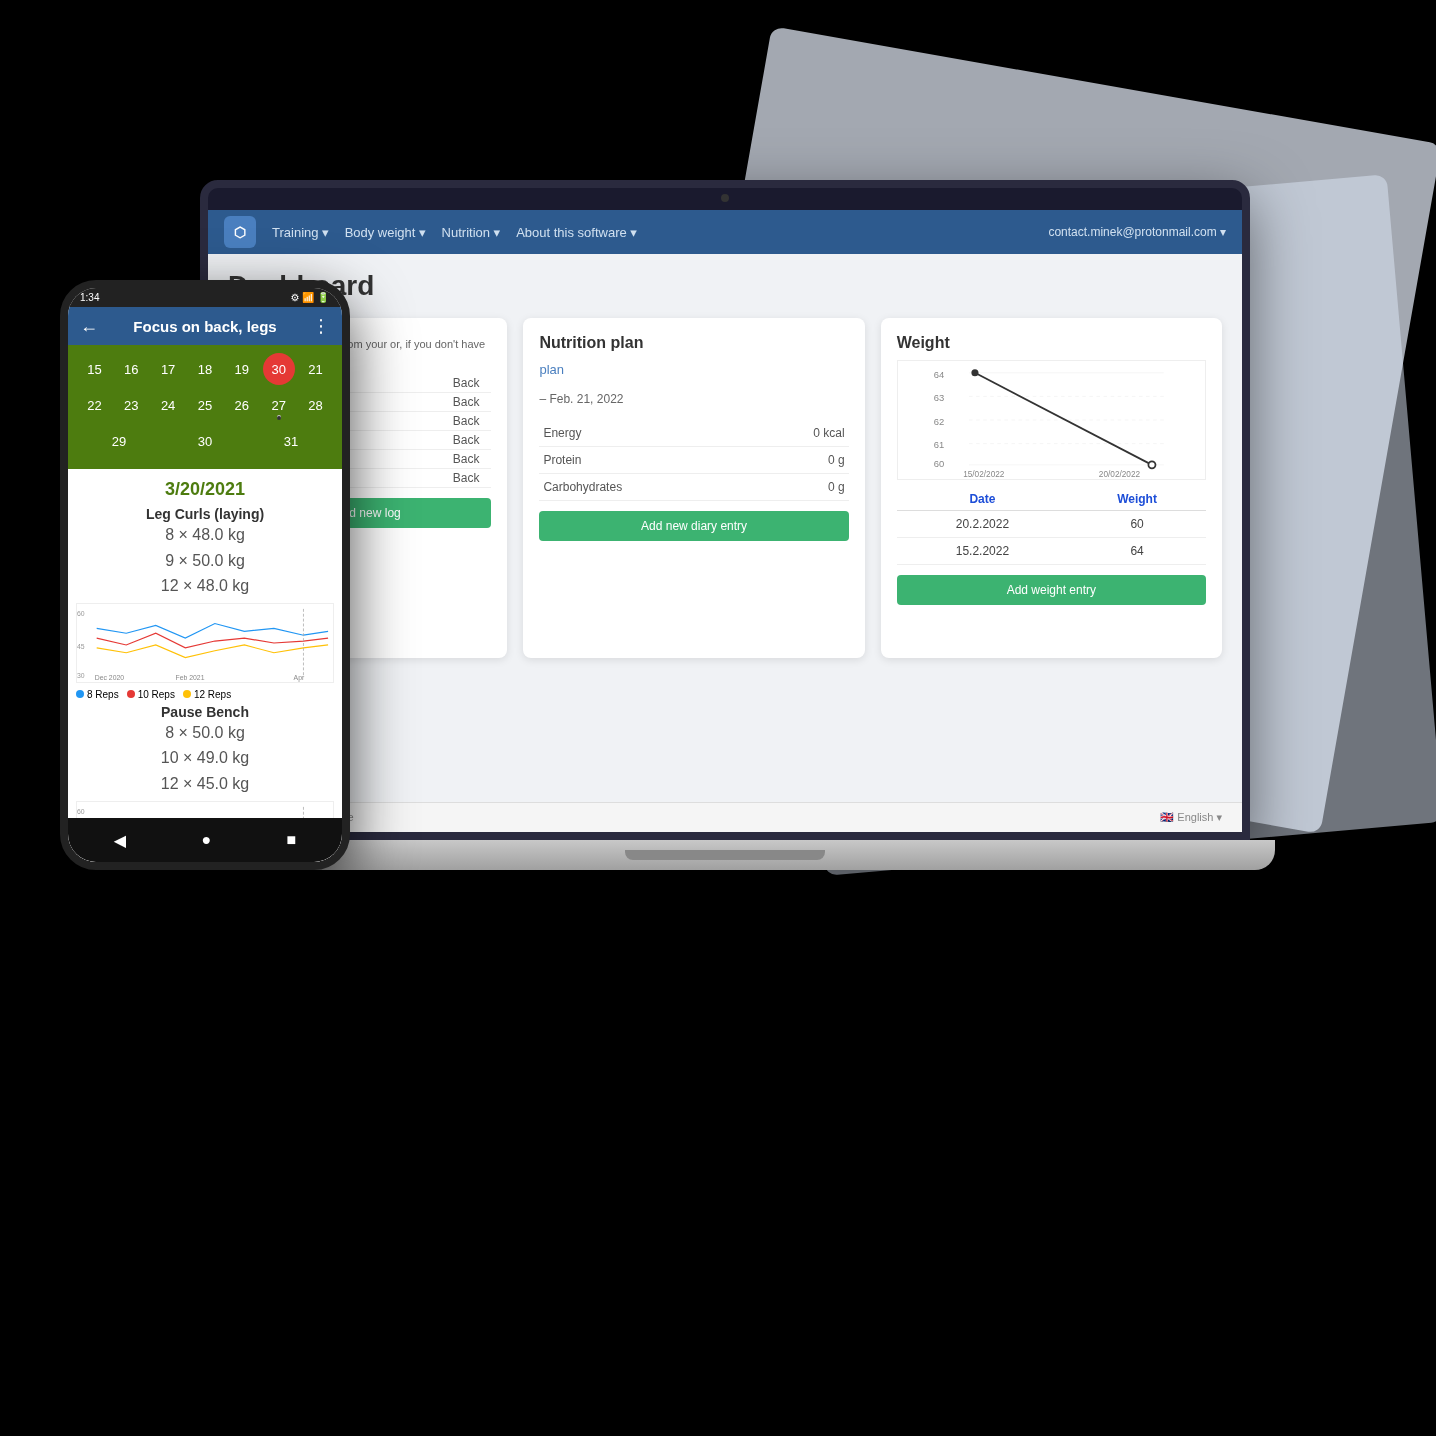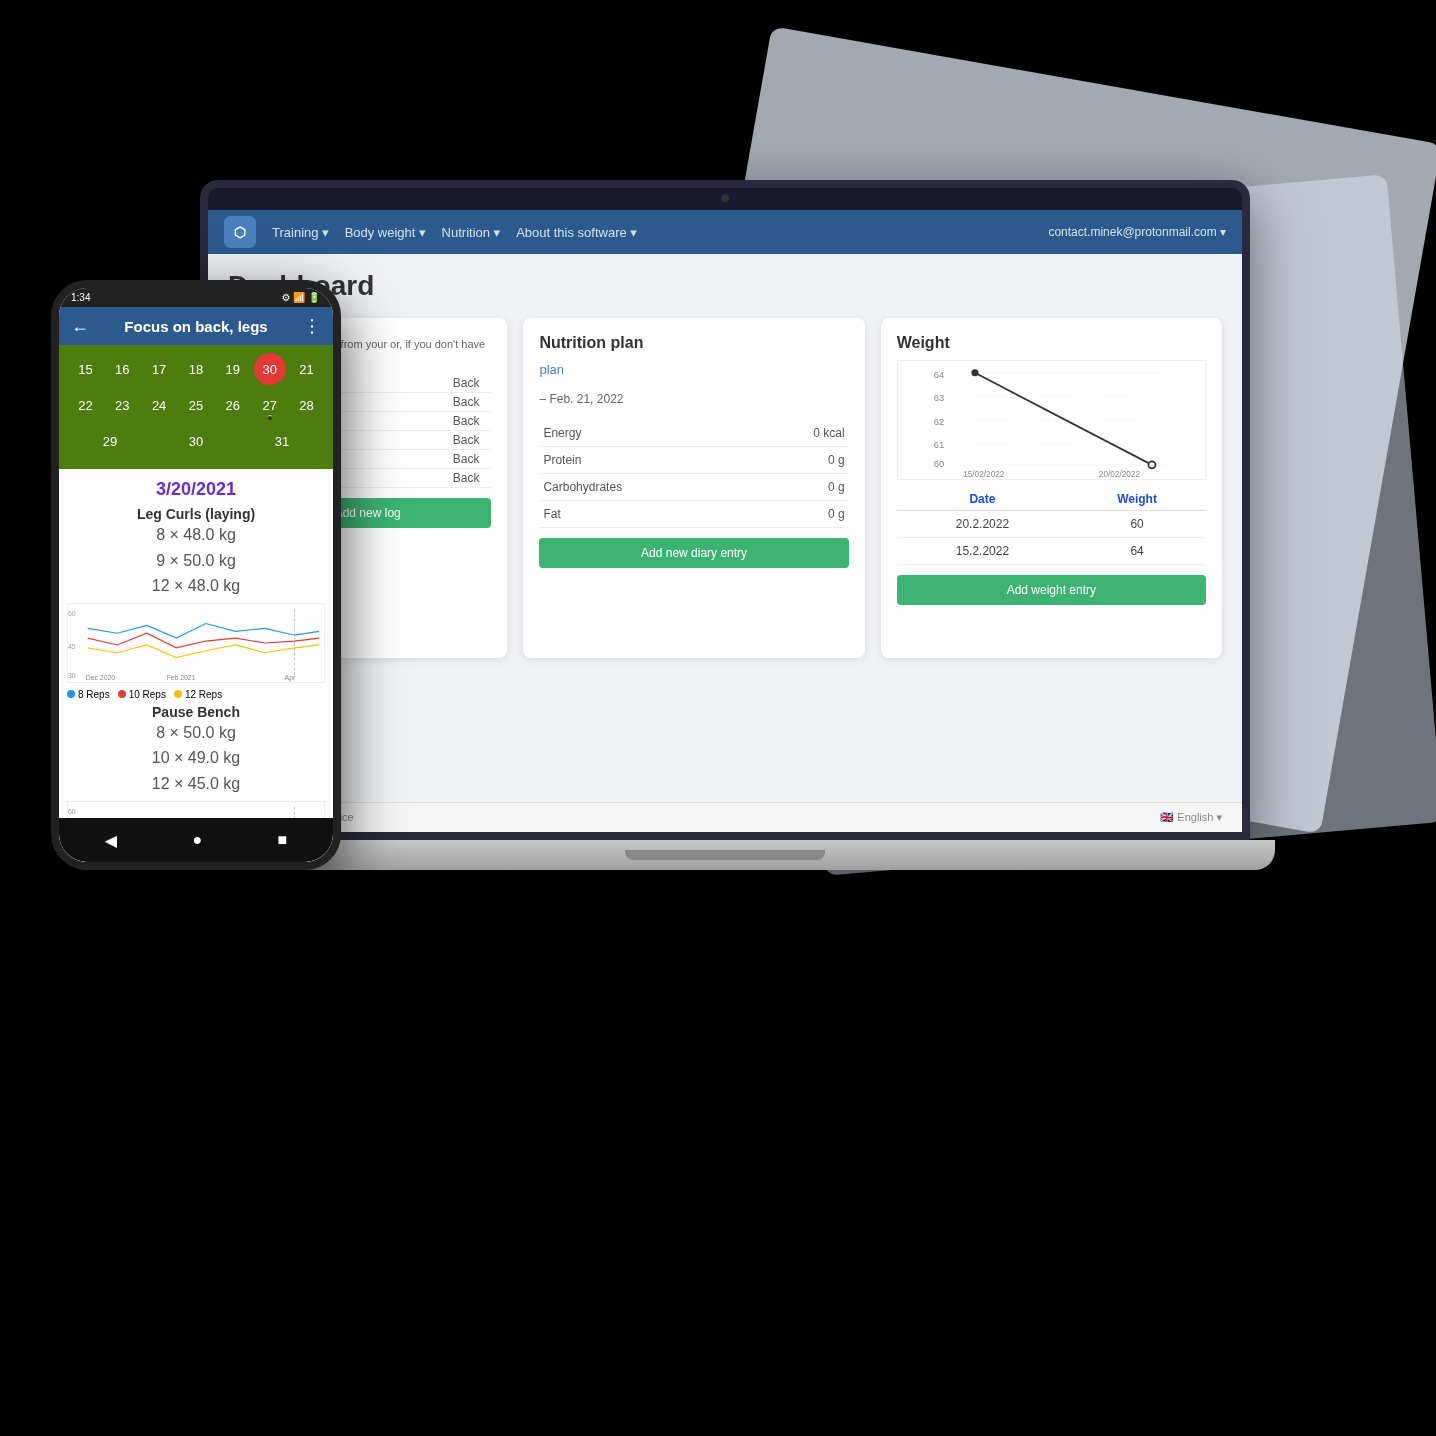--- a/index.html
+++ b/index.html
@@ -243,21 +243,21 @@
       position: absolute;
       bottom: 0;
       left: 0;
       right: 0;
     }
 
     
     .phone-wrapper {
       position: absolute;
       top: 280px;
-      left: 51px;
+      left: 60px;
       width: 341px;
       height: 590px;
       z-index: 10;
     }
 
     .phone-body {
       width: 290px;
       height: 590px;
       background: #111;
       border-radius: 36px;
@@ -349,21 +349,21 @@
     .phone-content {
       background: white;
       padding: 0;
       overflow-y: hidden;
     }
 
     .workout-date {
       text-align: center;
       font-size: 18px;
       font-weight: bold;
-      color: #6d28d9;
+      color: #4d7c0f;
       padding: 10px 0 4px;
     }
 
     .exercise-title {
       text-align: center;
       font-size: 14px;
       font-weight: bold;
       color: #333;
       margin-top: 2px;
     }
@@ -517,24 +517,20 @@
                   <tr>
                 <td>Energy</td>
                 <td>0 kcal</td>
               </tr>
               <tr>
                 <td>Protein</td>
                 <td>0 g</td>
               </tr>
               <tr>
                 <td>Carbohydrates</td>
-                <td>0 g</td>
-              </tr>
-              <tr>
-                <td>Fat</td>
                 <td>0 g</td>
               </tr>
             </tbody>
               </table>
             <button class="btn-green">Add new diary entry</button>
           </div>
 
           <div class="card card-weight">
             <div class="card-title">Weight</div>
             

